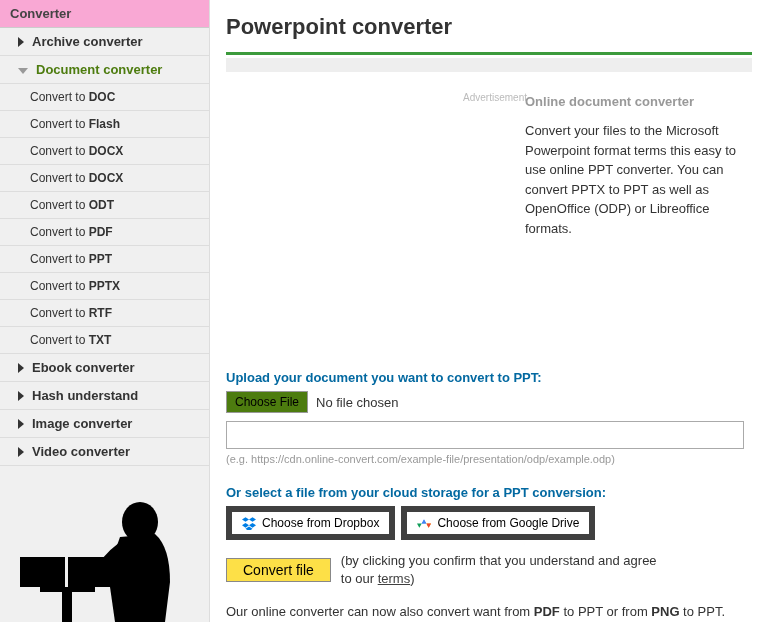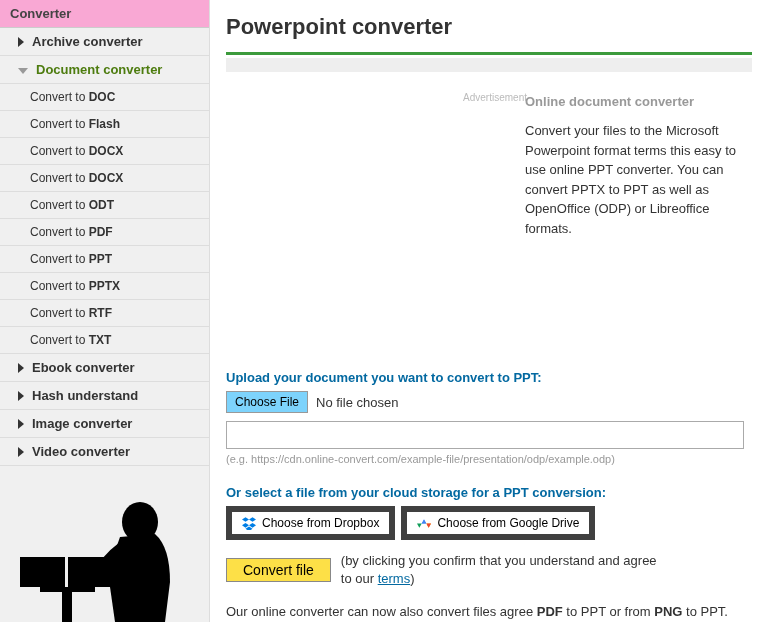--- a/index.html
+++ b/index.html
@@ -19,32 +19,32 @@
 .page-title { font-size: 22px; font-weight: bold; color: #333; margin-bottom: 12px; margin-top: 4px; }
 .green-line { height: 3px; background: #3c9a3c; margin-bottom: 3px; }
 .gray-bar { height: 14px; background: #eee; margin-bottom: 8px; }
 .ad-area { position: relative; height: 270px; }
 .ad-label { position: absolute; right: 225px; top: 12px; font-size: 10px; color: #bbb; }
 .desc-block { position: absolute; right: 12px; top: 14px; width: 215px; }
 .desc-title { color: #999; font-weight: bold; font-size: 13px; margin-bottom: 12px; }
 .desc-text { font-size: 13px; color: #333; line-height: 1.5; }
 .section-label { color: #0369a1; font-weight: bold; font-size: 13px; margin-top: 20px; margin-bottom: 6px; }
 .file-row { display: flex; align-items: center; gap: 8px; margin-bottom: 8px; }
-.choose-file-btn { background: #7dd3fc; border: 1px solid #999; padding: 3px 8px; font-size: 12px; cursor: pointer; font-family: inherit; }
+.choose-file-btn { background: #4d7c0f; border: 1px solid #999; padding: 3px 8px; font-size: 12px; cursor: pointer; font-family: inherit; }
 .no-file { font-size: 13px; color: #333; }
 .url-input { width: 518px; height: 28px; border: 1px solid #aaa; padding: 4px; font-size: 13px; font-family: inherit; }
 .example-text { font-size: 11px; color: #999; margin-top: 4px; margin-bottom: 8px; }
 .cloud-row { display: flex; gap: 6px; margin-bottom: 12px; }
 .cloud-btn { background: #fff; border: 6px solid #404040; padding: 4px 10px; font-size: 12px; cursor: pointer; display: flex; align-items: center; gap: 6px; font-family: inherit; }
 .dropbox-icon { width: 14px; height: 14px; }
 .gdrive-icon { width: 14px; height: 14px; }
 .convert-row { display: flex; align-items: center; gap: 10px; }
 .convert-btn { background: #fde047; border: 1px solid #888; padding: 3px 16px; font-size: 14px; cursor: pointer; font-family: inherit; }
 .convert-note { font-size: 13px; color: #333; line-height: 1.4; max-width: 320px; }
-.terms-link { color: #0369a1; text-decoration: underline; cursor: pointer; }
+.terms-link { color: #404040; text-decoration: underline; cursor: pointer; }
 .footer-note { font-size: 13px; color: #333; margin-top: 16px; }
 .footer-note b { font-weight: bold; }
 </style>
 </head>
 <body>
 
 <div class="container">
   <div class="sidebar">
     <div class="sidebar-header">Converter</div>
     <div class="cat-item">
@@ -138,16 +138,16 @@
     </div>
 
     <div class="convert-row">
       <button class="convert-btn">Convert file</button>
       <div class="convert-note">
         <span>(by clicking you confirm that you understand and agree to our </span><span class="terms-link">terms</span><span>)</span>
       </div>
     </div>
 
     <div class="footer-note">
-      <span>Our online converter can now also convert files agree </span><b>PDF</b><span> to PPT or from </span><b>PNG</b><span> to PPT.</span>
+      <span>Our online converter can now also convert want from </span><b>PDF</b><span> to PPT or from </span><b>PNG</b><span> to PPT.</span>
     </div>
   </div>
 </div>
 
 </body></html>

